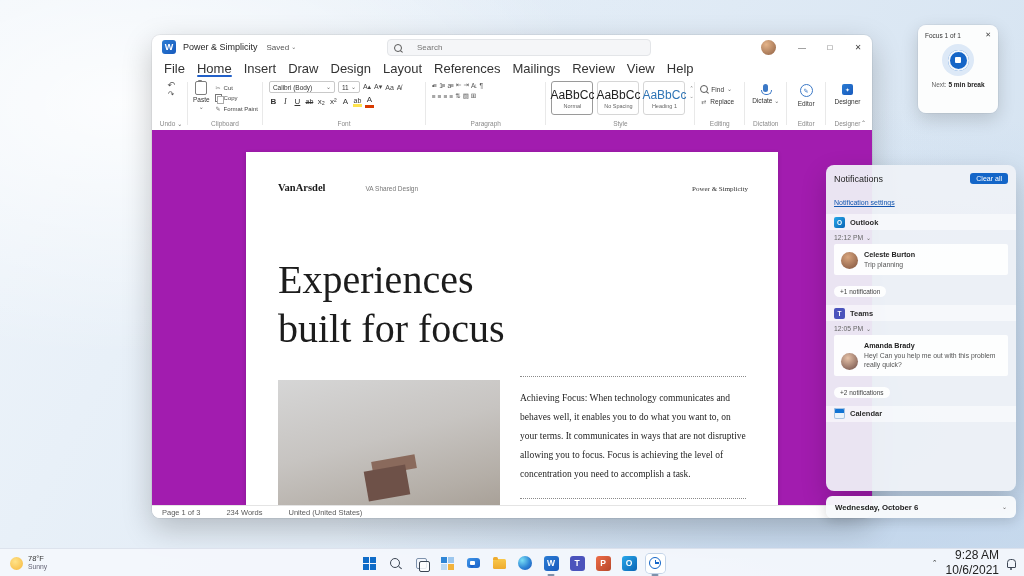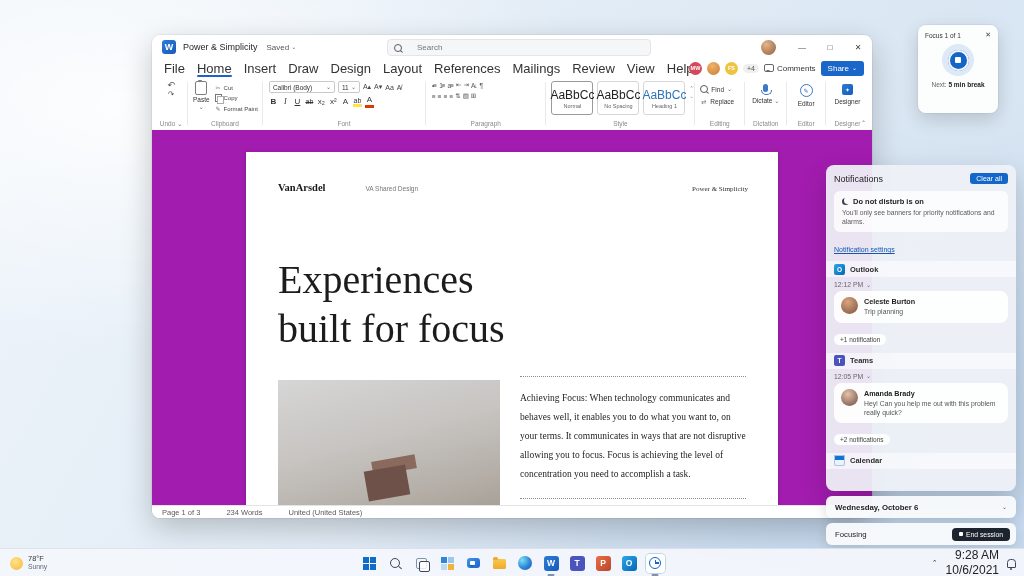--- a/index.html
+++ b/index.html
@@ -122,21 +122,21 @@
   .dnd-t{display:flex;align-items:center;gap:4px;font-size:7.5px;font-weight:bold;color:#222}
   .moon{width:7px;height:7px;border-radius:50%;box-shadow:inset 2px -1px 0 0 #3a3f52;flex:0 0 auto}
   .dnd-d{font-size:6.8px;color:#5c5c5c;line-height:1.35;margin-top:2px}
   .np-link{font-size:7px;color:#1456b0;text-decoration:underline;margin:1px 0 8px;display:inline-block}
   .grp-head{display:flex;align-items:center;gap:5px;height:16px;font-size:7.5px;font-weight:600;color:#2b2b2b;background:rgba(255,255,255,.5);margin:0 -8px;padding:0 8px}
   .app-ic{width:11px;height:11px;border-radius:2px;color:#fff;font-size:6.5px;font-weight:bold;display:flex;align-items:center;justify-content:center;flex:0 0 auto}
   .outlook-ic{background:linear-gradient(135deg,#28a8ea,#0a64b4)}
   .teams-ic{background:#4b53bc}
   .cal-ic{background:linear-gradient(180deg,#1173d4 42%,#eaf3fc 42%);box-shadow:0 0 0 1px #aac4e2 inset}
   .time-row{display:flex;align-items:center;gap:3px;font-size:6.8px;color:#666;margin:4px 0 3px}
-  .notif-card{background:rgba(255,255,255,.9);border-radius:8px;padding:6px 7px;display:flex;gap:6px;margin-bottom:5px;align-items:flex-start}
+  .notif-card{background:rgba(255,255,255,.9);border-radius:2px;padding:6px 7px;display:flex;gap:6px;margin-bottom:5px;align-items:flex-end}
   .n-av{width:17px;height:17px;border-radius:50%;flex:0 0 auto}
   .av-celeste{background:radial-gradient(circle at 40% 30%,#d8a57e,#7e513c)}
   .av-amanda{background:radial-gradient(circle at 40% 30%,#e6c2a8,#6b4a44)}
   .n-name{font-size:7.2px;font-weight:bold;color:#222}
   .n-msg{font-size:6.8px;color:#555;line-height:1.35;margin-top:1px}
   .more-pill{display:inline-block;background:rgba(255,255,255,.9);border-radius:8px;font-size:6.5px;color:#444;padding:2px 6px;margin-bottom:8px}
   .date-card{position:absolute;left:826px;top:496px;width:190px;height:22px;background:rgba(248,250,252,.96);border-radius:6px;
     box-shadow:0 4px 12px rgba(0,0,0,.12);display:flex;align-items:center;justify-content:space-between;padding:0 9px;box-sizing:border-box;font-size:7.8px;font-weight:600;color:#222}
   .focusing-card{position:absolute;left:826px;top:523px;width:190px;height:22px;background:rgba(248,250,252,.96);border-radius:6px;
     box-shadow:0 4px 12px rgba(0,0,0,.12);display:flex;align-items:center;justify-content:space-between;padding:0 6px 0 9px;box-sizing:border-box}
@@ -217,34 +217,20 @@
       <span class="menu-item active">Home</span>
       <span class="menu-item">Insert</span>
       <span class="menu-item">Draw</span>
       <span class="menu-item">Design</span>
       <span class="menu-item">Layout</span>
       <span class="menu-item">References</span>
       <span class="menu-item">Mailings</span>
       <span class="menu-item">Review</span>
       <span class="menu-item">View</span>
       <span class="menu-item">Help</span>
-      <div class="mb-right">
-        <span class="mini-av av-mw">MW</span>
-        <span class="mini-av av-mid"></span>
-        <span class="mini-av av-fs">FS</span>
-        <span class="overflow-badge">+4</span>
-        <span class="comments">
-          <span class="bub"></span>
-          <span>Comments</span>
-        </span>
-        <span class="share-btn">
-          <span>Share</span>
-          <span class="chev">⌄</span>
-        </span>
-      </div>
     </div>
 
     <div class="ribbon">
 
       <div class="rgroup" style="width:28px">
         <div class="undo-stack">
           <span>↶</span>
           <span style="font-size:8px">↷</span>
         </div>
         <div class="glabel">
@@ -464,27 +450,20 @@
     </div>
   </div>
 
   <div class="notif-panel">
     <div class="np-head">
       <span class="np-title">Notifications</span>
       <span class="clear-btn">
           <span>Clear all</span>
         </span>
     </div>
-    <div class="dnd-card">
-      <div class="dnd-t">
-        <span class="moon"></span>
-        <span>Do not disturb is on</span>
-      </div>
-      <div class="dnd-d">You'll only see banners for priority notifications and alarms.</div>
-    </div>
     <span class="np-link">Notification settings</span>
 
     <div class="grp-head">
       <span class="app-ic outlook-ic">O</span>
       <span>Outlook</span>
     </div>
     <div class="time-row">
       <span>12:12 PM</span>
       <span class="chev">⌄</span>
     </div>
@@ -518,27 +497,20 @@
       <span class="app-ic cal-ic"></span>
       <span>Calendar</span>
     </div>
   </div>
 
   <div class="date-card">
     <span>Wednesday, October 6</span>
     <span class="chev">⌄</span>
   </div>
 
-  <div class="focusing-card">
-    <span class="focusing-label">Focusing</span>
-    <span class="end-btn">
-      <span class="end-dot"></span>
-      <span>End session</span>
-    </span>
-  </div>
 
   <div class="taskbar">
     <div class="tb-weather">
       <span class="sun"></span>
       <span class="tw-txt">
         <span class="tw-temp">78°F</span>
         <span class="tw-desc">Sunny</span>
       </span>
     </div>
 

